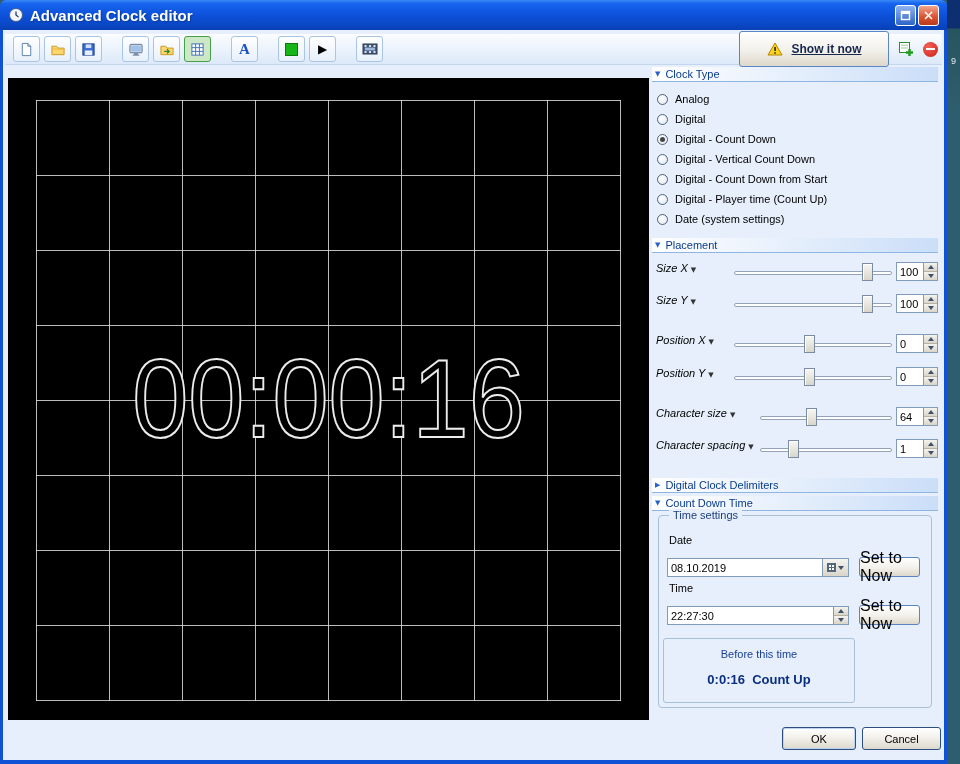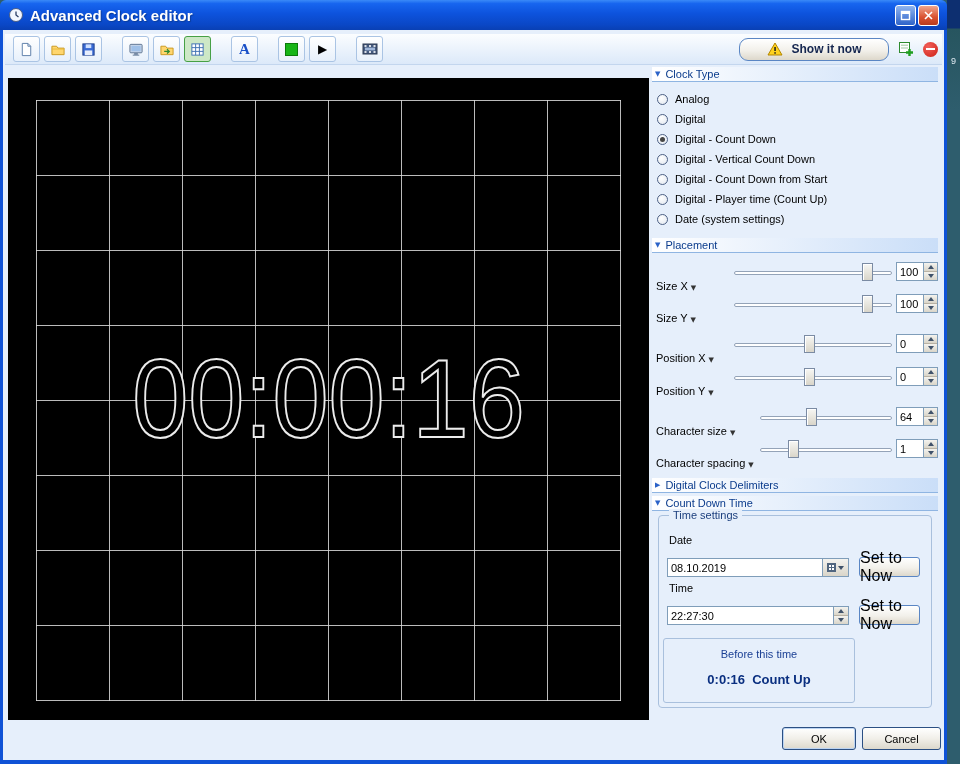--- a/index.html
+++ b/index.html
@@ -31,23 +31,23 @@
   .tbtn{width:27px;height:26px;border:1px solid #aac4e4;border-radius:3px;
     background:linear-gradient(180deg,#ffffff,#e7f0fb);display:flex;align-items:center;justify-content:center;flex:0 0 auto;}
   .tbtn.active{background:#cde8c6;border:1px solid #46a046;}
   .tgap{width:12px;flex:0 0 auto;}
   .glyph{font-family:"DejaVu Sans",sans-serif;font-size:12px;line-height:1;}
   .font-a{color:#1a50c8;font-weight:bold;font-size:15px;font-family:"Liberation Serif",serif;}
   .green-sq{width:13px;height:13px;background:#17b517;border:1px solid #0b7a0b;}
   .red-minus{width:15px;height:15px;border-radius:50%;background:radial-gradient(circle at 35% 30%,#f2605a,#cc1f14);display:flex;align-items:center;justify-content:center;}
   .red-minus i{display:block;width:9px;height:2px;background:#fff;}
   .toolbar-right{margin-left:auto;display:flex;align-items:center;gap:9px;padding-right:4px;}
-  .show-btn{height:23px;min-width:150px;border:1px solid #5a86c4;border-radius:9px;
+  .show-btn{height:36px;min-width:150px;border:1px solid #5a86c4;border-radius:3px;
     background:linear-gradient(180deg,#ffffff 0%,#f2f0ea 55%,#ddd8cb 100%);
-    display:flex;align-items:center;justify-content:center;gap:9px;font-size:12px;font-weight:bold;color:#15264f;cursor:default;}
+    display:flex;align-items:center;justify-content:center;gap:9px;font-size:12px;font-weight:bold;color:#15264f;cursor:default;text-decoration:underline;}
 
   
   .preview{position:absolute;left:5px;top:48px;width:641px;height:642px;background:#000;}
   .grid-area{position:absolute;left:28px;top:22px;width:585px;height:601px;
     background-image:
       linear-gradient(to right, rgba(220,220,220,.85) 1px, transparent 1px),
       linear-gradient(to bottom, rgba(220,220,220,.85) 1px, transparent 1px);
     background-size:73px 75px;}
   .clock-text{position:absolute;left:0;right:0;top:50%;transform:translateY(-52%) scaleX(.9);
     text-align:center;font-size:112px;letter-spacing:0px;color:#000;
@@ -59,21 +59,21 @@
     background:linear-gradient(90deg,#ffffff 0%,#cadef8 100%);border-bottom:1px solid #8fb5e2;
     color:#0a3b8c;font-size:11px;display:flex;align-items:center;gap:5px;padding-left:3px;}
   .arrow{color:#2a62c8;font-size:7px;font-family:"DejaVu Sans",sans-serif;}
 
   .radio-row{position:absolute;left:5px;height:14px;display:flex;align-items:center;gap:7px;color:#000;}
   .radio{width:11px;height:11px;border-radius:50%;border:1px solid #4d6185;
     background:radial-gradient(circle at 40% 35%,#ffffff,#dfe6ef);position:relative;flex:0 0 auto;}
   .radio.checked::after{content:"";position:absolute;left:2px;top:2px;width:5px;height:5px;border-radius:50%;background:#454545;}
 
   .srow{position:absolute;left:4px;width:282px;height:20px;}
-  .slabel{position:absolute;left:0;top:18px;color:#000;}
+  .slabel{position:absolute;left:0;top:0;color:#000;font-style:italic;}
   .ddarrow{color:#333;font-size:7px;font-family:"DejaVu Sans",sans-serif;margin-left:3px;}
   .slider{position:absolute;left:78px;width:158px;height:20px;top:0;}
   .slider.long{left:104px;width:132px;}
   .track{position:absolute;left:0;right:0;top:9px;height:4px;background:#fff;border:1px solid #94a3b8;border-radius:2px;}
   .thumb{position:absolute;top:1px;width:11px;height:18px;background:linear-gradient(180deg,#f7f7f4,#d9d5c9);
     border:1px solid #7b8ba3;box-shadow:inset 1px 1px 0 #fff;}
   .spin{position:absolute;left:240px;top:0;width:42px;height:19px;border:1px solid #7f9db9;background:#fff;display:flex;}
   .spin-val{flex:1;padding:3px 3px 0 3px;font-size:11px;color:#000;}
   .spin-arrows{width:14px;display:flex;flex-direction:column;border-left:1px solid #7f9db9;}
   .spin-up,.spin-down{flex:1;background:linear-gradient(180deg,#f4f3ef,#d9d5c9);display:flex;align-items:center;justify-content:center;}

